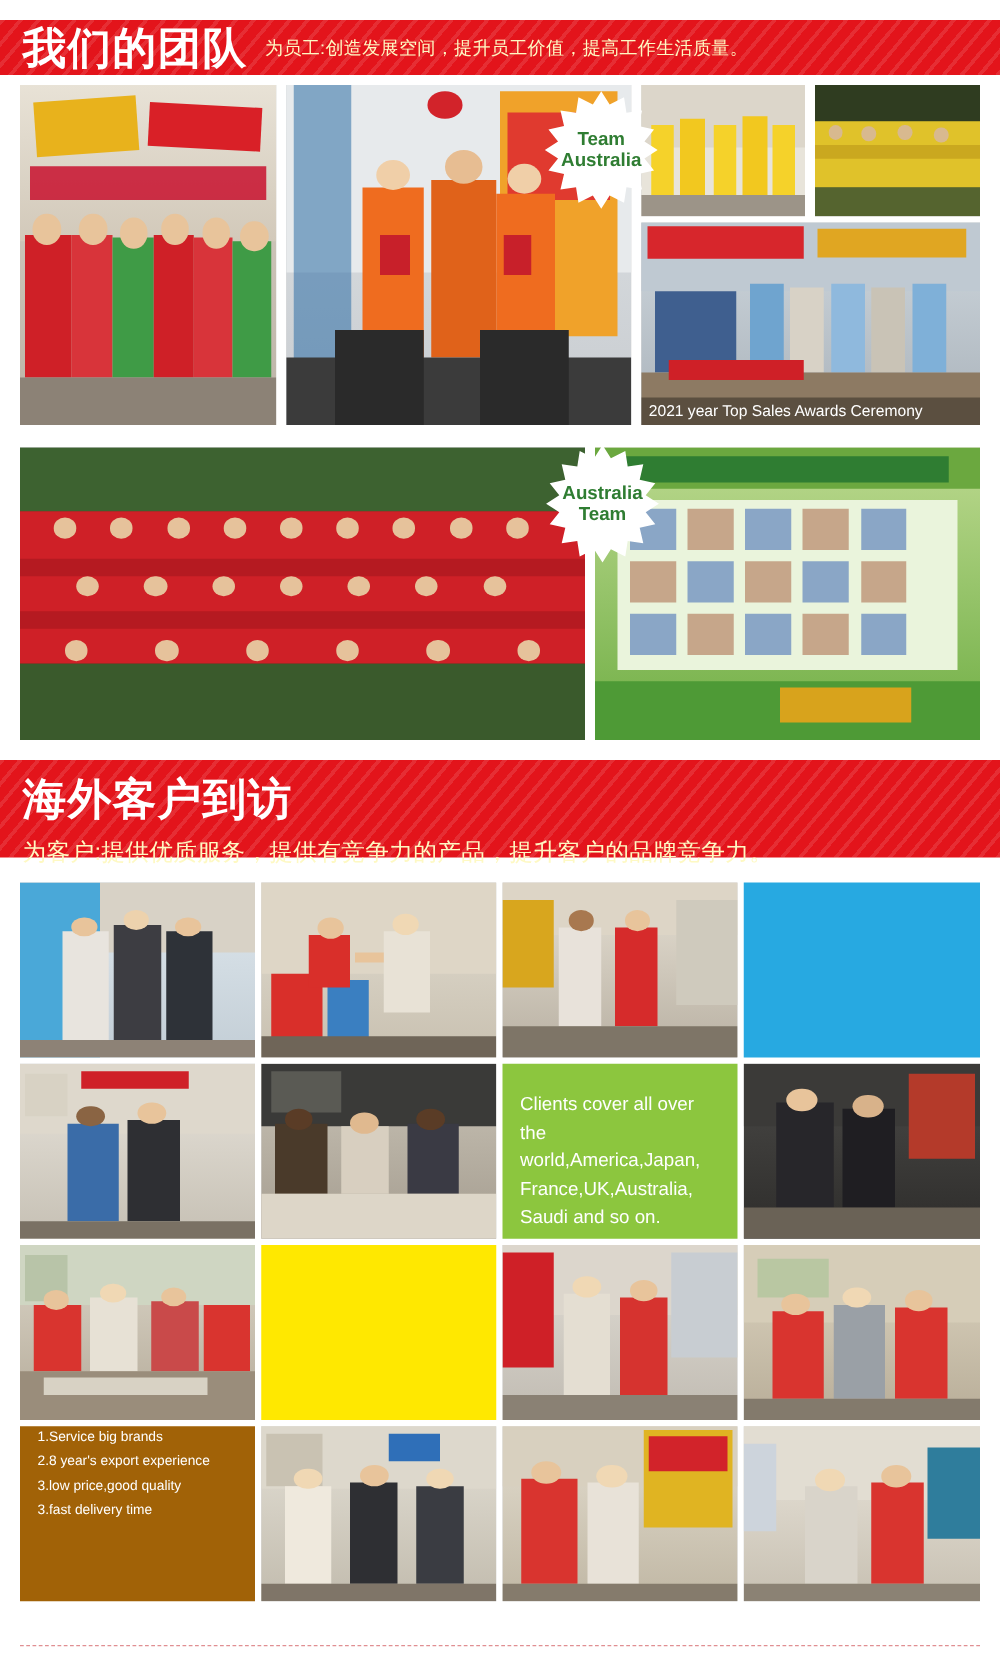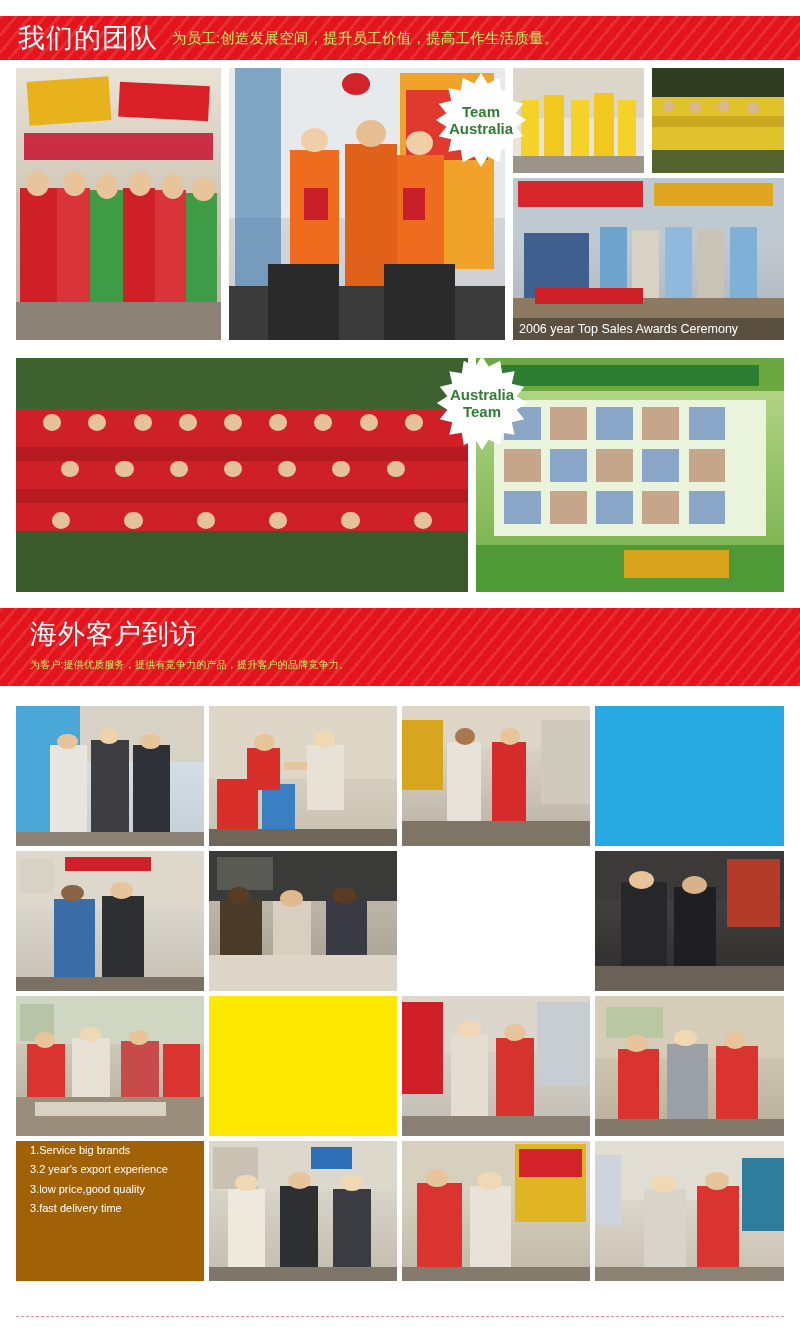--- a/index.html
+++ b/index.html
@@ -45,42 +45,41 @@
   .band-inner {
     position: relative;
     z-index: 2;
     padding: 0 18px;
     height: 100%;
     display: flex;
     align-items: center;
   }
   .band-title {
     color: #ffffff;
-    font-size: 27px;
-    font-weight: normal;
+    font-size: 35px;
+    font-weight: bold;
     letter-spacing: 1px;
     white-space: nowrap;
   }
   .band-sub {
-    color: #bef264;
+    color: #fef9c3;
     font-size: 14.5px;
     margin-left: 14px;
     white-space: nowrap;
     letter-spacing: 0.2px;
   }
   .band-stack .band-inner {
     display: block;
     padding-top: 8px;
-    margin-left: 12px;
   }
   .band-stack .band-sub {
     margin-left: 0;
     display: block;
     margin-top: 6px;
-    font-size: 10px;
+    font-size: 19px;
   }
 
   
   .tile {
     position: absolute;
     overflow: hidden;
     background: #cfcfcf;
   }
   .tile .ph {
     position: absolute;
@@ -243,21 +242,21 @@
       <div class="bar" style="left:52%;top:3%;width:44%;height:14%;background:#e0a622;"></div>
       <div class="bar" style="left:4%;top:34%;width:24%;height:40%;background:#3f5f8f;"></div>
       <div class="bar" style="left:32%;top:30%;width:10%;height:44%;background:#6fa4cf;"></div>
       <div class="bar" style="left:44%;top:32%;width:10%;height:42%;background:#d8d2c6;"></div>
       <div class="bar" style="left:56%;top:30%;width:10%;height:44%;background:#8fb9dd;"></div>
       <div class="bar" style="left:68%;top:32%;width:10%;height:42%;background:#c9c3b6;"></div>
       <div class="bar" style="left:80%;top:30%;width:10%;height:44%;background:#7fb0d8;"></div>
       <div class="bar" style="left:0;top:74%;width:100%;height:26%;background:#8d7a63;"></div>
       <div class="bar" style="left:8%;top:68%;width:40%;height:10%;background:#cf2027;"></div>
     </div>
-    <div class="cap">2006 year Top Sales Awards Ceremony</div>
+    <div class="cap">2021 year Top Sales Awards Ceremony</div>
   </div>
 
   <div class="burst" style="left:433px; top:72px;">
     <svg width="96" height="96" viewBox="0 0 100 100" aria-hidden="true">
       <polygon fill="#ffffff" points="50,1 57,12 69,6 71,19 84,17 81,30 94,33 86,43 97,50 86,57 94,67 81,70 84,83 71,81 69,94 57,88 50,99 43,88 31,94 29,81 16,83 19,70 6,67 14,57 3,50 14,43 6,33 19,30 16,17 29,19 31,6 43,12"></polygon>
     </svg>
     <span>
       <span>Team</span><br>
       <span>Australia</span>
     </span>
@@ -401,20 +400,21 @@
       <div class="bar" style="left:6%;top:34%;width:22%;height:40%;background:#4a3a2a;"></div>
       <div class="bar" style="left:34%;top:36%;width:20%;height:38%;background:#d8cfc0;"></div>
       <div class="bar" style="left:62%;top:34%;width:22%;height:40%;background:#3a3a44;"></div>
       <div class="blob" style="left:10%;top:26%;width:12%;height:12%;background:#5a3c26;"></div>
       <div class="blob" style="left:38%;top:28%;width:12%;height:12%;background:#e0b98f;"></div>
       <div class="blob" style="left:66%;top:26%;width:12%;height:12%;background:#5a3c26;"></div>
       <div class="bar" style="left:0;top:74%;width:100%;height:26%;background:#ddd6c8;"></div>
     </div>
   </div>
 
+  <div class="panel green" style="left:402px; top:851px; width:188px; height:140px;">Clients cover all over the world,America,Japan, France,UK,Australia, Saudi and so on.</div>
 
   <div class="tile" style="left:595px; top:851px; width:189px; height:140px;">
     <div class="ph" style="background:linear-gradient(#4b4a48,#2d2c2a);">
       <div class="bar" style="left:0;top:0;width:100%;height:36%;background:#3b3a38;"></div>
       <div class="bar" style="left:70%;top:6%;width:28%;height:48%;background:#b43a2a;"></div>
       <div class="bar" style="left:14%;top:22%;width:24%;height:60%;background:#27262a;"></div>
       <div class="bar" style="left:42%;top:26%;width:22%;height:56%;background:#1f1e22;"></div>
       <div class="blob" style="left:18%;top:14%;width:13%;height:13%;background:#e8c49b;"></div>
       <div class="blob" style="left:46%;top:18%;width:13%;height:13%;background:#d8b28a;"></div>
       <div class="bar" style="left:0;top:82%;width:100%;height:18%;background:#6a6256;"></div>
@@ -461,21 +461,21 @@
       <div class="bar" style="left:64%;top:36%;width:22%;height:52%;background:#d9342f;"></div>
       <div class="blob" style="left:16%;top:28%;width:12%;height:12%;background:#e8c49b;"></div>
       <div class="blob" style="left:42%;top:24%;width:12%;height:12%;background:#f0d8b4;"></div>
       <div class="blob" style="left:68%;top:26%;width:12%;height:12%;background:#e8c49b;"></div>
       <div class="bar" style="left:0;top:88%;width:100%;height:12%;background:#837a6c;"></div>
     </div>
   </div>
 
   <div class="panel red" style="left:16px; top:1141px; width:188px; height:140px;">
     <div>1.Service big brands</div>
-    <div>3.2 year's export experience</div>
+    <div>2.8 year's export experience</div>
     <div>3.low price,good quality</div>
     <div>3.fast delivery time</div>
   </div>
 
   <div class="tile" style="left:209px; top:1141px; width:188px; height:140px;">
     <div class="ph" style="background:linear-gradient(#e4e0d6,#c2bcae);">
       <div class="bar" style="left:0;top:0;width:100%;height:36%;background:#ddd8cc;"></div>
       <div class="bar" style="left:2%;top:4%;width:24%;height:30%;background:#c9c2b2;"></div>
       <div class="bar" style="left:54%;top:4%;width:22%;height:16%;background:#2f6fb8;"></div>
       <div class="bar" style="left:10%;top:34%;width:20%;height:56%;background:#efe9dd;"></div>

